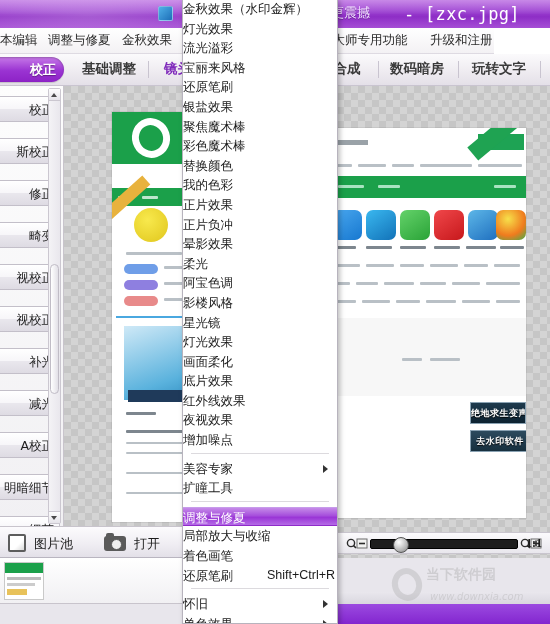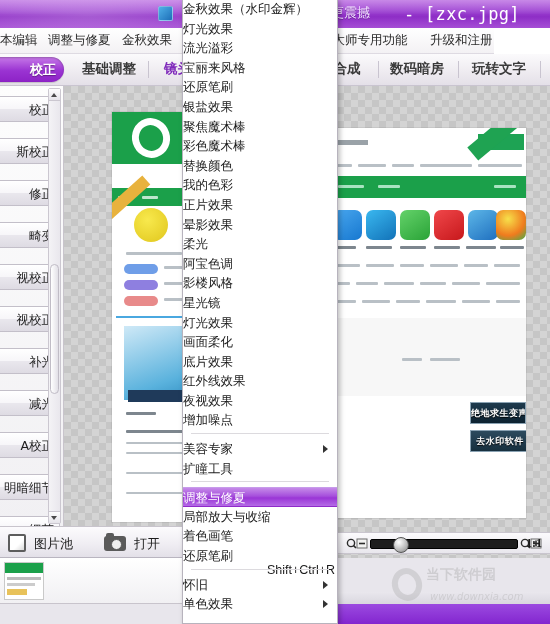--- a/index.html
+++ b/index.html
@@ -299,21 +299,20 @@
     border: none; border-top: 1px solid #dcdade; margin: 3px 8px 0 8px;
   }
   .menu li.hl {
     background: linear-gradient(180deg,#c58ae8 0%, #a64fdc 45%, #9a35d6 55%, #b46be6 100%);
     color: #ffffff;
     border-top: 1px solid #c79bea; border-bottom: 1px solid #8f2bc9;
   }
   .menu li .sc {
     position: absolute; left: 84px; top: 0; font-size: 12.5px; color: #1b1b1b;
     font-family: "Liberation Sans", sans-serif;
-    margin-top: 15px;
   }
   .menu li .arr {
     position: absolute; right: 9px; top: 6px; width: 0; height: 0;
     border-top: 4px solid transparent; border-bottom: 4px solid transparent;
     border-left: 5px solid #333;
   }
 </style>
 </head>
 <body>
 
@@ -557,20 +556,21 @@
         <li><span>灯光效果</span></li>
         <li><span>流光溢彩</span></li>
         <li><span>宝丽来风格</span></li>
         <li><span>还原笔刷</span></li>
         <li><span>银盐效果</span></li>
         <li><span>聚焦魔术棒</span></li>
         <li><span>彩色魔术棒</span></li>
         <li><span>替换颜色</span></li>
         <li><span>我的色彩</span></li>
         <li><span>正片效果</span></li>
+        <li><span>正片负冲</span></li>
         <li><span>晕影效果</span></li>
         <li><span>柔光</span></li>
         <li><span>阿宝色调</span></li>
         <li><span>影楼风格</span></li>
         <li><span>星光镜</span></li>
         <li><span>灯光效果</span></li>
         <li><span>画面柔化</span></li>
         <li><span>底片效果</span></li>
         <li><span>红外线效果</span></li>
         <li><span>夜视效果</span></li>

